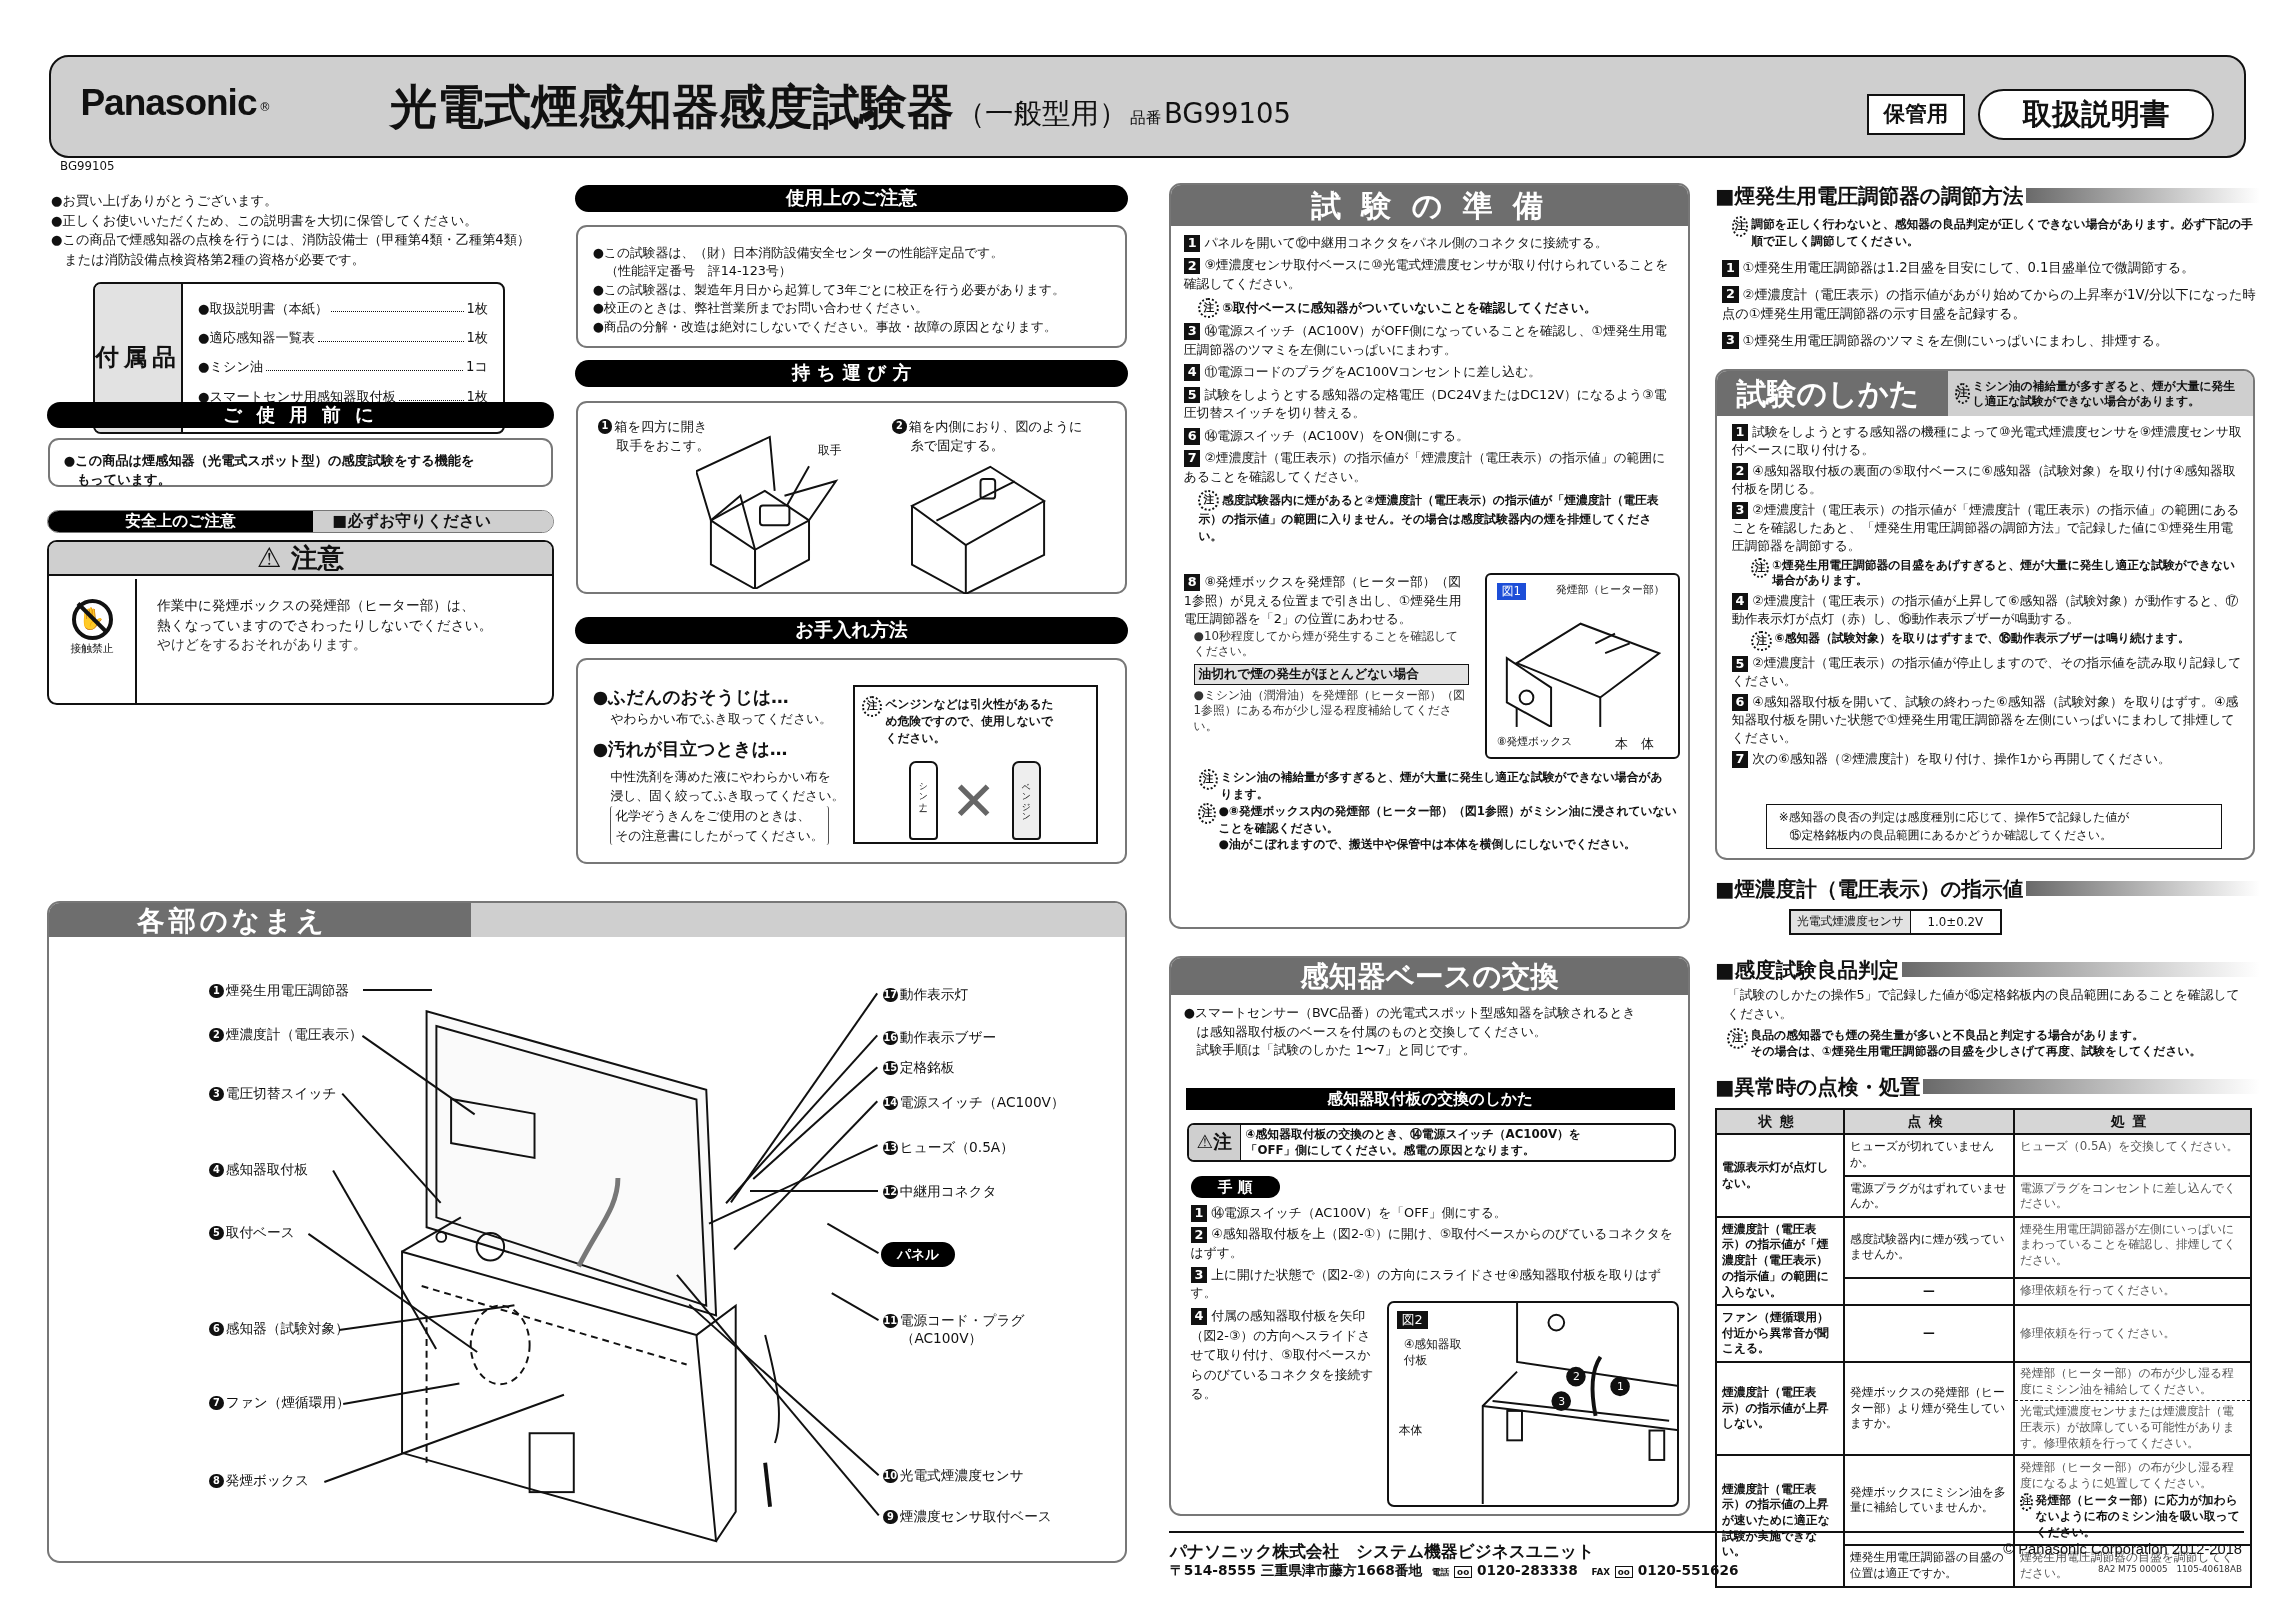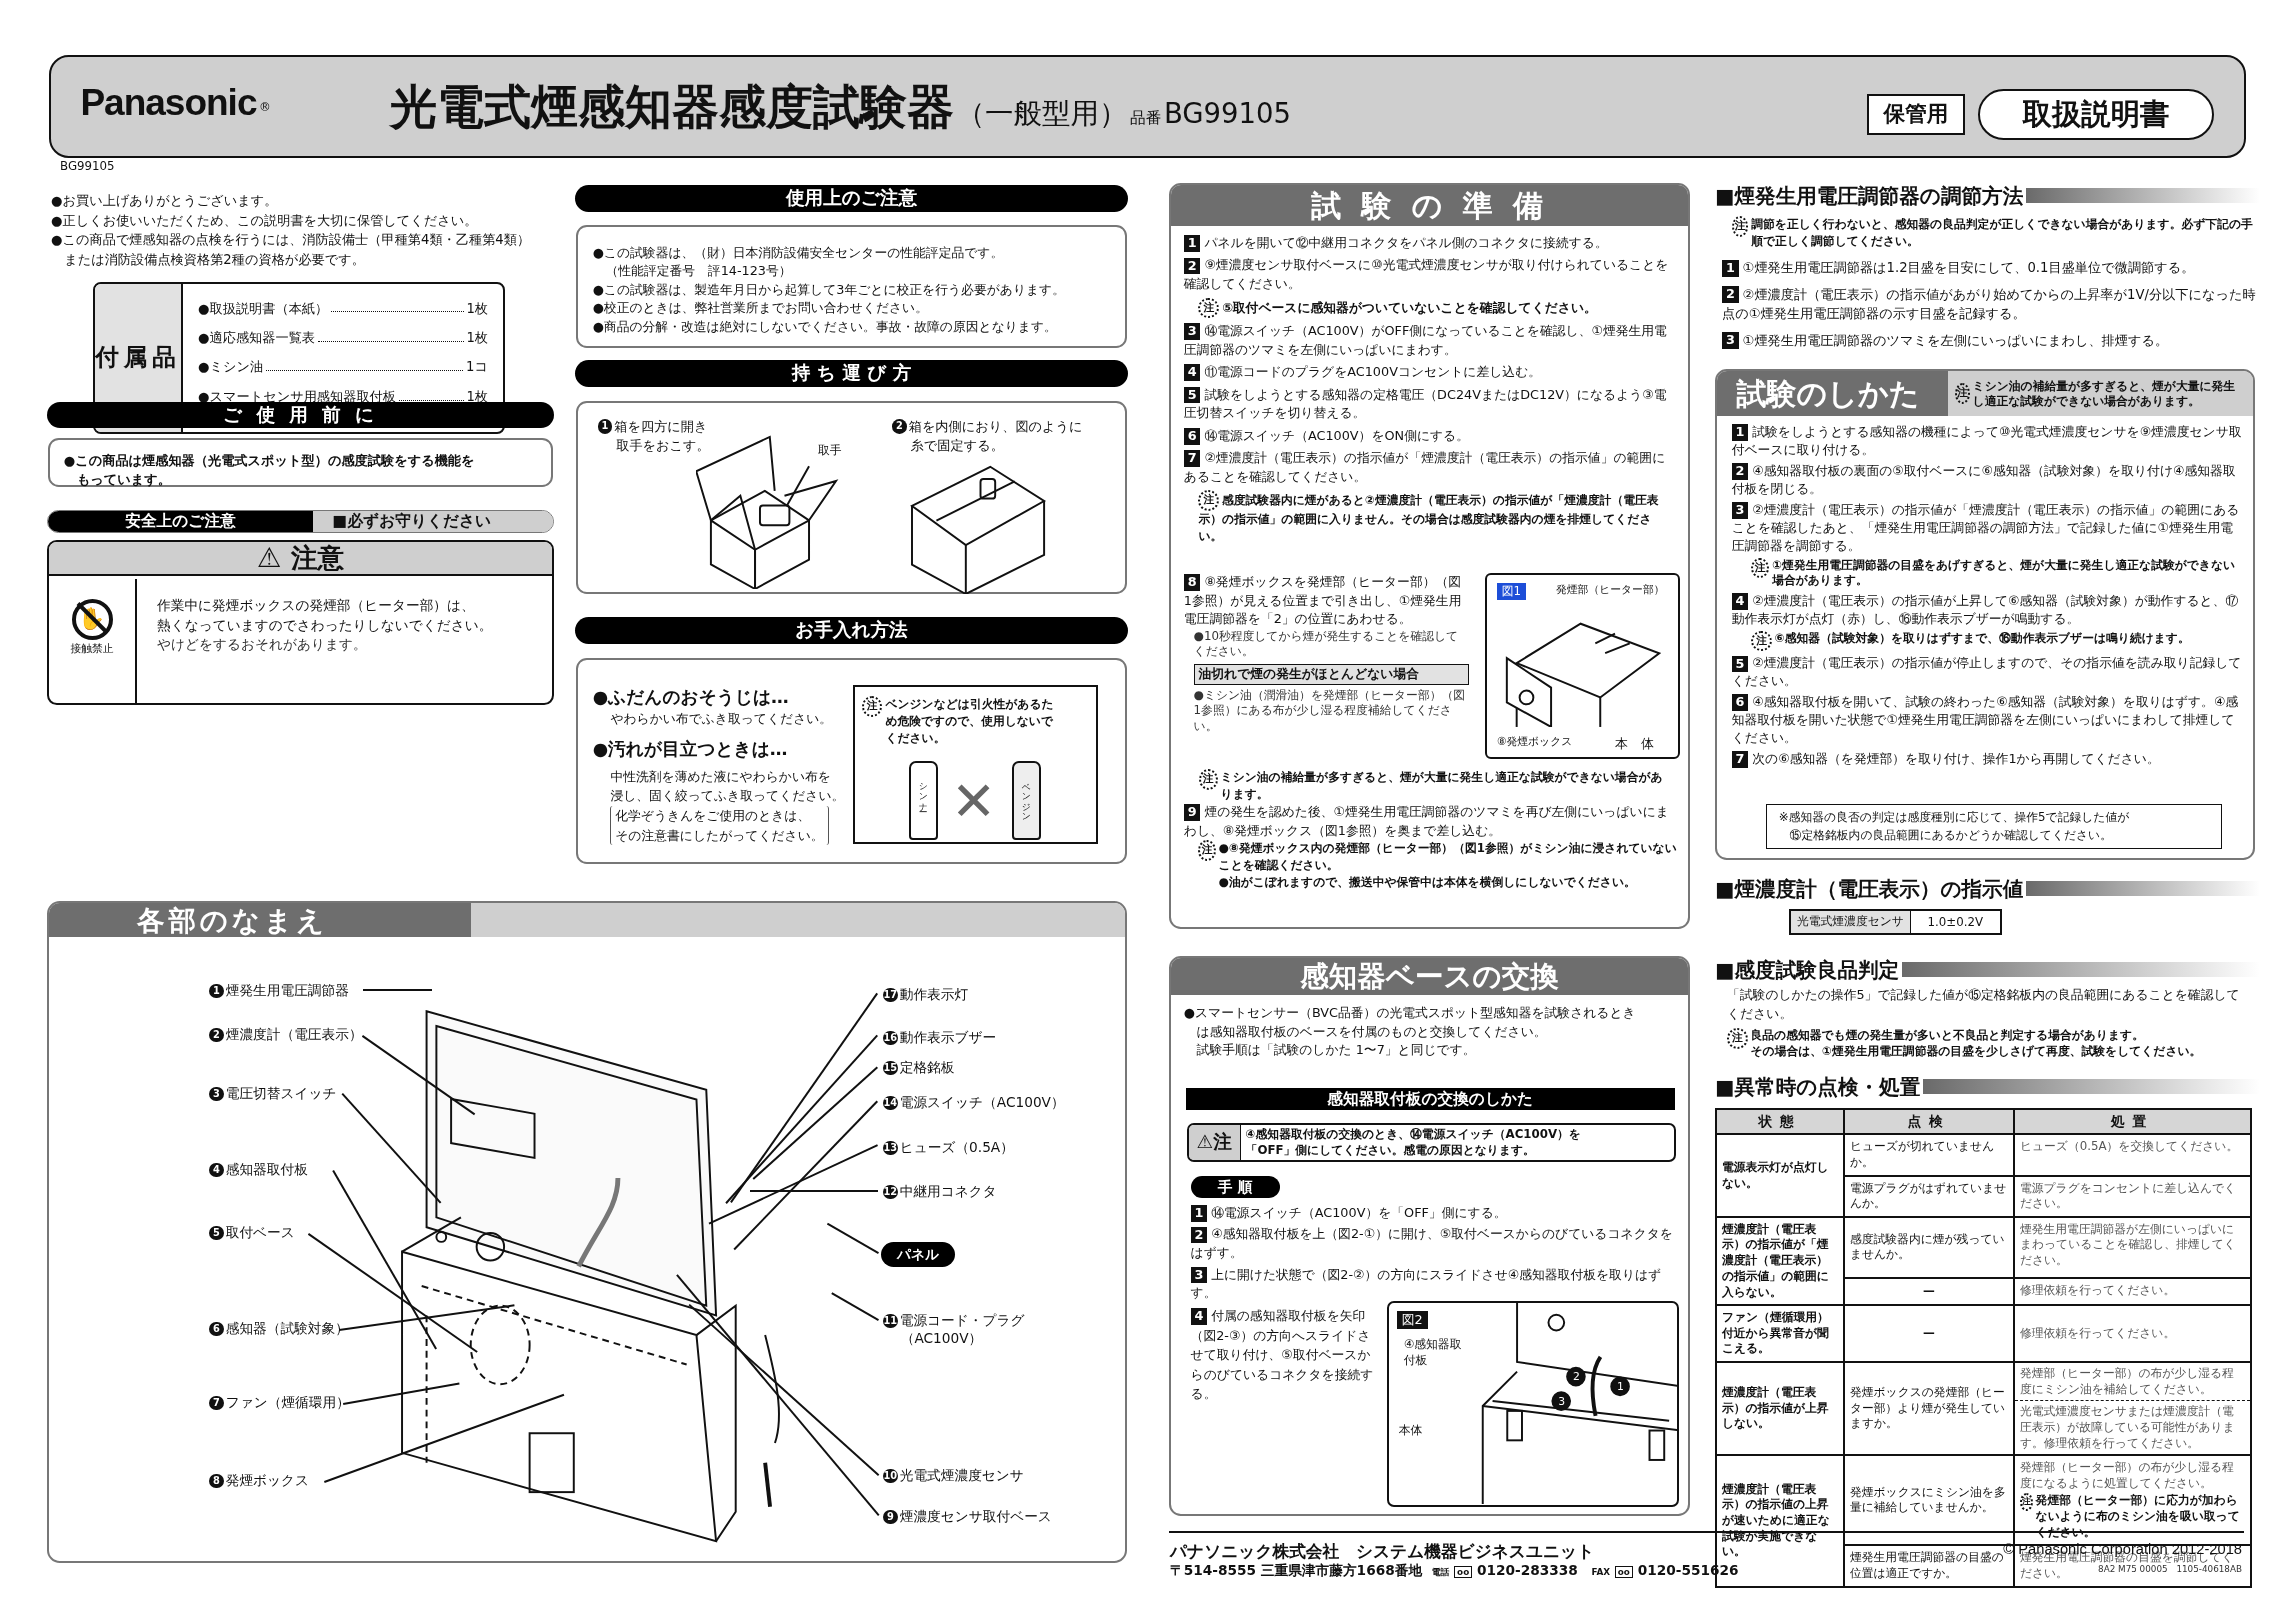--- a/index.html
+++ b/index.html
@@ -289,21 +289,20 @@
       <path d="M210 190 L210 250"></path>
       <path d="M20 110 L110 170 L110 250 L20 200 Z" fill="#fff"></path>
       <circle cx="60" cy="190" r="14"></circle>
       <path d="M200 80 L240 60 M220 100 L270 80"></path>
     </svg>
     <div class="abs" style="left:9.8px;top:160px;font-size:10.8px;">⑧発煙ボックス</div>
     <div class="abs" style="left:128px;top:160px;font-size:13px;">本　体</div>
   </div>
 
   <div class="abs" style="left:12.8px;top:618px;width:496px;font-size:12.8px;line-height:18.6px;">
-    <div><span class="num">9</span><span>煙の発生を認めた後、①煙発生用電圧調節器のツマミを再び左側にいっぱいにまわし、⑧発煙ボックス（図1参照）を奥まで差し込む。</span></div>
     <div style="margin-left:14.7px;font-weight:bold;font-size:11.8px;line-height:16.7px;display:flex;">
       <span class="note-mark">注</span>
       <div>
           <div>●⑧発煙ボックス内の発煙部（ヒーター部）（図1参照）がミシン油に浸されていないことを確認ください。</div>
           <div>●油がこぼれますので、搬送中や保管中は本体を横倒しにしないでください。</div>
         </div>
     </div>
   </div>
 </div>
 
@@ -386,21 +385,21 @@
         <span class="note-mark">注</span>
         <span>①煙発生用電圧調節器の目盛をあげすぎると、煙が大量に発生し適正な試験ができない場合があります。</span>
       </div>
     <div style="margin-bottom:2.9px;"><span class="num">4</span><span>②煙濃度計（電圧表示）の指示値が上昇して⑥感知器（試験対象）が動作すると、⑰動作表示灯が点灯（赤）し、⑯動作表示ブザーが鳴動する。</span></div>
     <div style="margin:0 0 2.9px 19.6px;display:flex;font-weight:bold;font-size:11.8px;line-height:15.7px;">
         <span class="note-mark">注</span>
         <span>⑥感知器（試験対象）を取りはずすまで、⑯動作表示ブザーは鳴り続けます。</span>
       </div>
     <div style="margin-bottom:2.9px;"><span class="num">5</span><span>②煙濃度計（電圧表示）の指示値が停止しますので、その指示値を読み取り記録してください。</span></div>
     <div style="margin-bottom:2.9px;"><span class="num">6</span><span>④感知器取付板を開いて、試験の終わった⑥感知器（試験対象）を取りはずす。④感知器取付板を開いた状態で①煙発生用電圧調節器を左側にいっぱいにまわして排煙してください。</span></div>
-    <div style="margin-bottom:2.9px;"><span class="num">7</span><span>次の⑥感知器（を発煙部）を取り付け、操作1から再開してください。</span></div>
+    <div style="margin-bottom:2.9px;"><span class="num">7</span><span>次の⑥感知器（②煙濃度計）を取り付け、操作1から再開してください。</span></div>
   </div>
   <div class="abs" style="left:49px;top:433px;width:456px;height:45px;border:1.5px solid #111;padding:3.9px 11.8px;font-size:11.8px;line-height:17.7px;">
     <div>※感知器の良否の判定は感度種別に応じて、操作5で記録した値が</div>
     <div style="padding-left:10.8px;">⑮定格銘板内の良品範囲にあるかどうか確認してください。</div>
   </div>
 </div>
 
 <div class="abs" style="left:1715px;top:876px;width:545px;height:25.5px;display:flex;align-items:center;">
   <span style="font-size:20.6px;font-weight:bold;white-space:nowrap;">■煙濃度計（電圧表示）の指示値</span>
   <span class="grad-bar" style="flex:1;height:14.7px;margin-left:2.9px;"></span>

